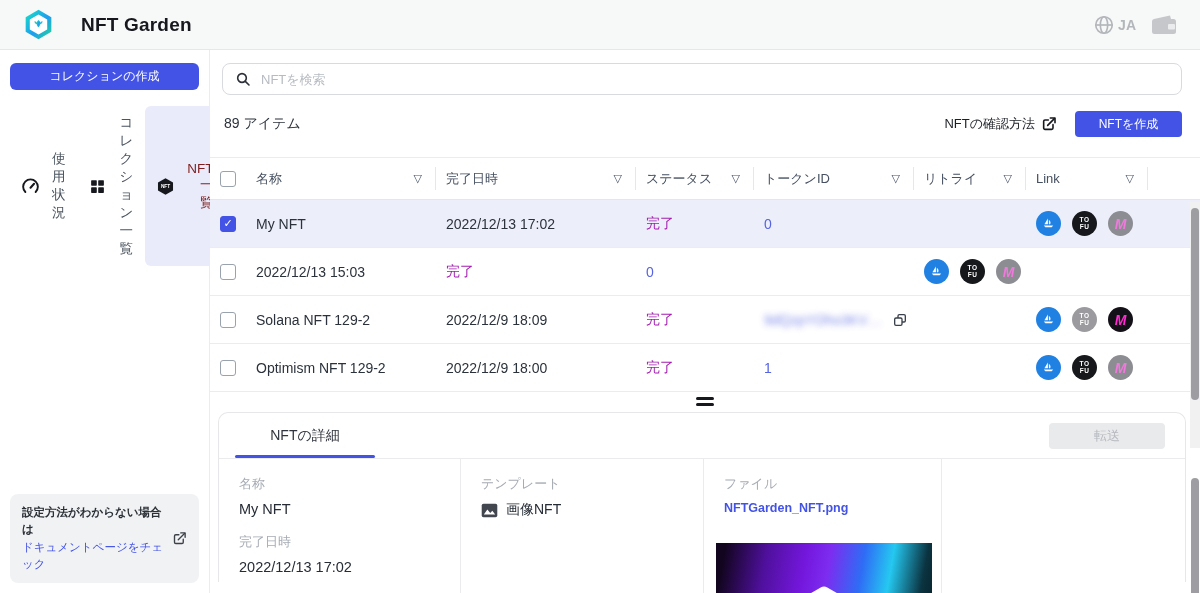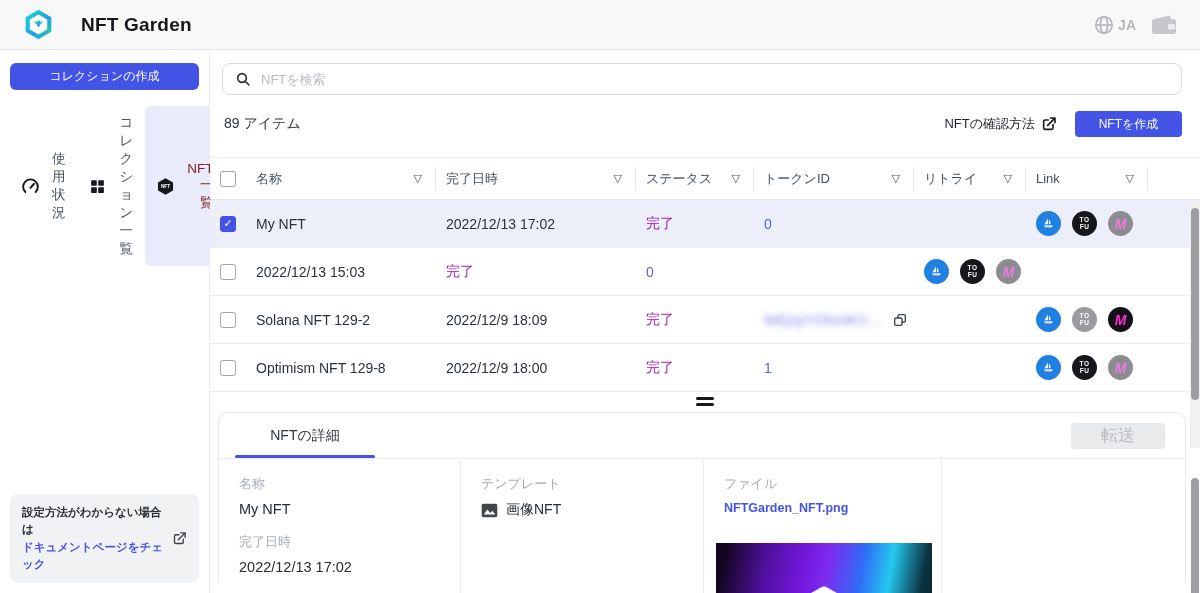--- a/index.html
+++ b/index.html
@@ -26,21 +26,21 @@
     border-radius:6px; font-size:12px; cursor:pointer; font-family:inherit; }
   .nav { margin-top:16px; display:flex; flex-direction:row; gap:2px; }
   .nav-item { display:flex; align-items:center; gap:12px; padding:8px 10px; border-radius:6px;
     font-size:13.5px; color:#4b545f; cursor:pointer; }
   .nav-item.active { background:#e9ebfa; color:#7f1d1d;text-align:right; }
   .nav-item .nicon { width:20px; height:20px; display:flex; align-items:center; justify-content:center; flex:0 0 auto; }
   .help-card { margin-top:auto; background:#f1f2f4; border-radius:8px; padding:10px 12px;
     display:flex; align-items:center; gap:8px; }
   .help-lines { flex:1; }
   .help-text { font-size:11.5px; font-weight:bold; color:#2b3036; line-height:1.5; }
-  .help-link { font-size:11.5px; font-weight:bold; color:#4353e6; line-height:1.5; cursor:pointer; }
+  .help-link { font-size:11.5px; font-weight:normal; color:#4353e6; line-height:1.5; cursor:pointer; }
 
   
   .main { flex:1; position:relative; min-width:0; background:#fff; }
 
   .search-wrap { margin:13px 18px 0 12px; height:32px; border:1px solid #d9dade; border-radius:8px;
     display:flex; align-items:center; padding:0 12px; gap:10px; background:#fff; }
   .search-wrap input { border:none; outline:none; flex:1; font-size:13px; color:#262c35;
     font-family:inherit; background:transparent; }
   .search-wrap input::placeholder { color:#b7bbc1; }
 
@@ -87,22 +87,22 @@
   .drag-handle { margin:5px auto 0; width:18px; cursor:row-resize; }
   .drag-handle i { display:block; height:3px; background:#16181d; border-radius:2px; margin-bottom:3px; }
 
   
   .detail { margin:6px 14px 0 8px; border:1px solid #e7e7ea; border-bottom:none;
     border-radius:10px 10px 0 0; background:#fff; height:170px; }
   .tabbar { height:46px; display:flex; align-items:center; border-bottom:1px solid #ebebee; padding:0 20px 0 0; }
   .tab { position:relative; height:100%; display:flex; align-items:center; justify-content:center;
     min-width:140px; margin-left:16px; font-size:14px; color:#30343c; cursor:pointer; }
   .tab::after { content:""; position:absolute; left:0; right:0; bottom:0; height:3px; background:#4353e6; border-radius:2px; }
-  .transfer-btn { margin-left:auto; width:94px; height:26px; background:#e9eaec; color:#b6b9bf;
-    border:none; border-radius:4px; font-size:17px; font-family:inherit; cursor:not-allowed; }
+  .transfer-btn { margin-left:auto; width:116px; height:26px; background:#e9eaec; color:#b6b9bf;
+    border:none; border-radius:4px; font-size:13px; font-family:inherit; cursor:not-allowed; }
   .detail-grid { display:grid; grid-template-columns:241px 243px 238px 1fr; height:124px; }
   .dcol { padding:16px 14px 0 20px; }
   .dcol + .dcol { border-left:1px solid #ebebee; }
   .dlabel { font-size:13px; color:#a7acb4; margin-bottom:8px; }
   .dvalue { font-size:14.5px; color:#262c35; margin-bottom:16px; }
   .tmpl-val { display:flex; align-items:center; gap:8px; font-size:14px; color:#262c35; }
   .file-link { font-size:12.5px; font-weight:bold; color:#4353e6; cursor:pointer; margin-bottom:28px; }
   .nft-preview { width:216px; height:150px; margin-left:-8px; position:relative; overflow:hidden;
     background:linear-gradient(100deg,#12051f 4%,#50109e 22%,#7417dd 38%,#7d2cf0 48%,#2f6cf5 62%,#25c8f0 74%,#0b3340 88%,#04161e 100%); }
   .nft-preview svg { position:absolute; left:50%; top:42px; transform:translateX(-50%); }
@@ -381,21 +381,21 @@
               <span class="me-m">M</span>
             </span>
           </div>
           <div></div>
         </div>
 
         <div class="tgrid trow">
           <div class="checkcell">
               <span class="cbox"></span>
             </div>
-          <div class="cell">Optimism NFT 129-8</div>
+          <div class="cell">Optimism NFT 129-2</div>
           <div class="cell">2022/12/9 18:00</div>
           <div class="cell status">完了</div>
           <div class="cell token">1</div>
           <div class="cell"></div>
           <div class="linkicons">
             <span class="mk opensea">
               <svg width="15" height="15" viewBox="0 0 24 24" fill="#fff">
                 <path d="M11 4 L11 13 L5.5 13 Z"></path>
                   <path d="M12.6 6 C15.5 8.6 15.6 11 14.6 13 L12.6 13 Z"></path>
                 <path d="M4.5 15 H19.5 L17 18 H7 Z"></path>

